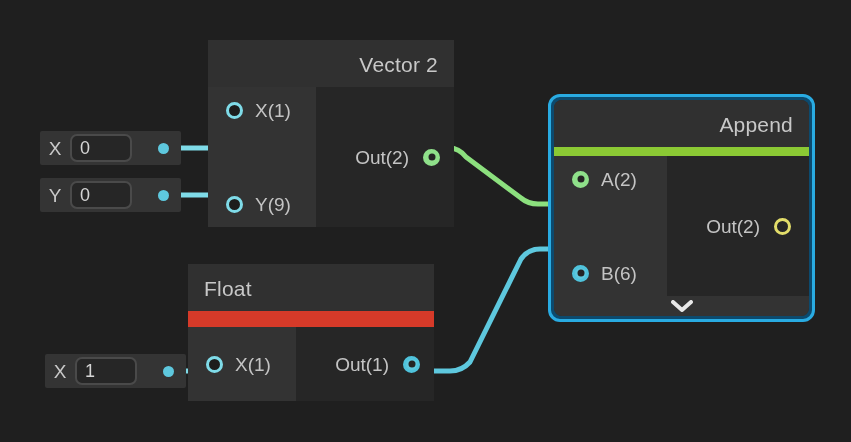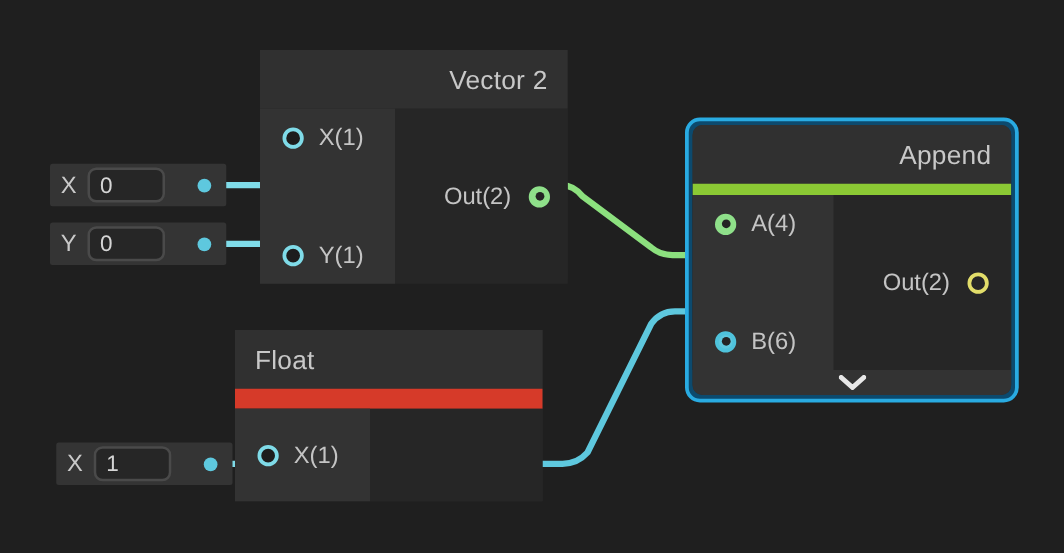--- a/index.html
+++ b/index.html
@@ -241,21 +241,21 @@
       <div class="node-title">Vector 2</div>
       <div class="node-accent" style="background:#d63a29;"></div>
       <div class="node-body">
         <div class="ports-in" style="width:108px;">
           <div class="port-row in">
             <span class="dot ring-cyan"></span>
             <span class="port-label">X(1)</span>
           </div>
           <div class="port-row in">
             <span class="dot ring-cyan"></span>
-            <span class="port-label">Y(1)</span>
+            <span class="port-label">Y(9)</span>
           </div>
         </div>
         <div class="ports-out">
           <div class="port-row out">
             <span class="port-label">Out(2)</span>
             <span class="dot filled-green core" style="margin-right:14px;"></span>
           </div>
         </div>
       </div>
     </div>
@@ -265,33 +265,39 @@
     <div class="node-inner">
       <div class="node-title">Float</div>
       <div class="node-accent" style="background:#d63a29;"></div>
       <div class="node-body">
         <div class="ports-in" style="width:108px;">
           <div class="port-row in">
             <span class="dot ring-cyan"></span>
             <span class="port-label">X(1)</span>
           </div>
         </div>
+        <div class="ports-out">
+          <div class="port-row out">
+            <span class="port-label">Out(1)</span>
+            <span class="dot filled-cyan core" style="margin-right:14px;"></span>
+          </div>
+        </div>
       </div>
     </div>
   </div>
 
   <div class="node selected" style="left:548px; top:94px; width:267px; height:228px;">
     <div class="node-inner">
       <div class="node-title">Append</div>
       <div class="node-accent" style="background:#8bc934;"></div>
       <div class="node-body">
         <div class="ports-in" style="width:113px;">
           <div class="port-row in">
             <span class="dot filled-green core"></span>
-            <span class="port-label">A(4)</span>
+            <span class="port-label">A(2)</span>
           </div>
           <div class="port-row in">
             <span class="dot filled-cyan core"></span>
             <span class="port-label">B(6)</span>
           </div>
         </div>
         <div class="ports-out">
           <div class="port-row out">
             <span class="port-label">Out(2)</span>
             <span class="dot ring-yellow" style="margin-right:18px;"></span>

